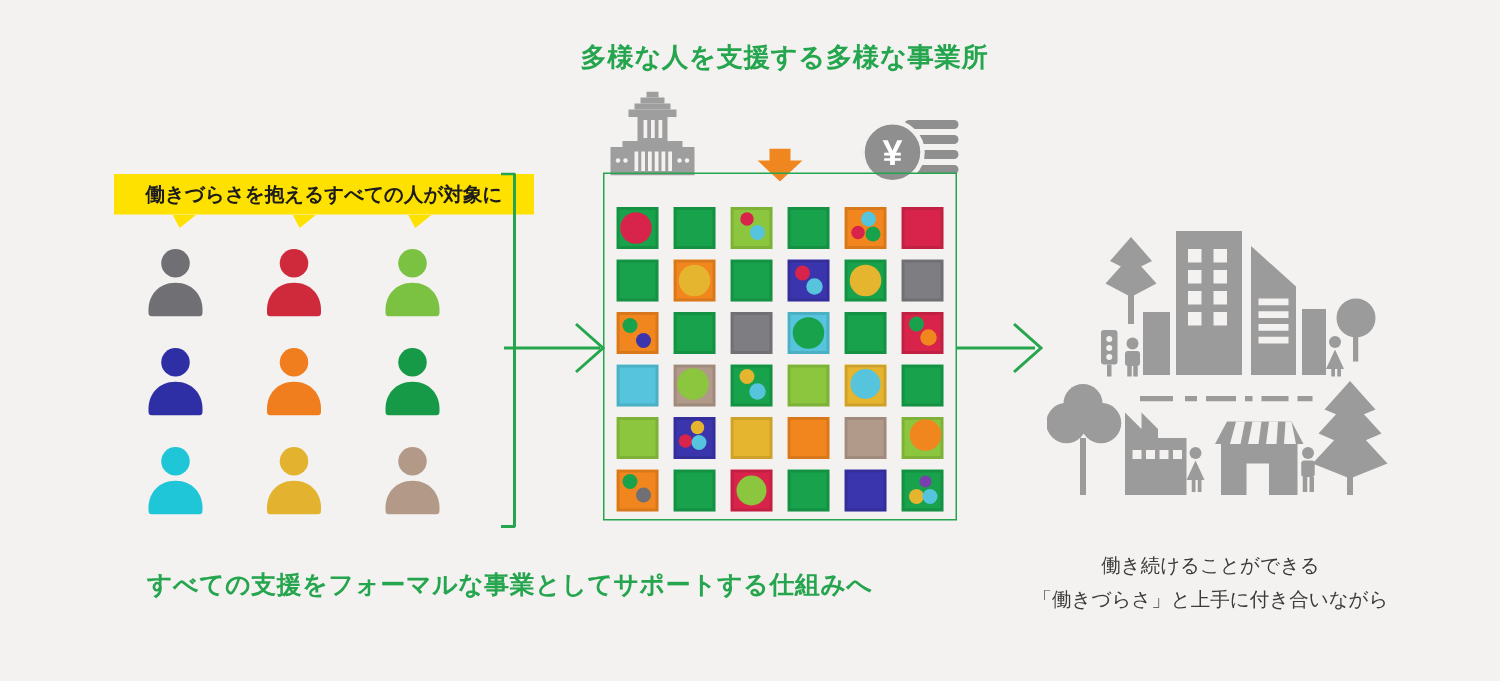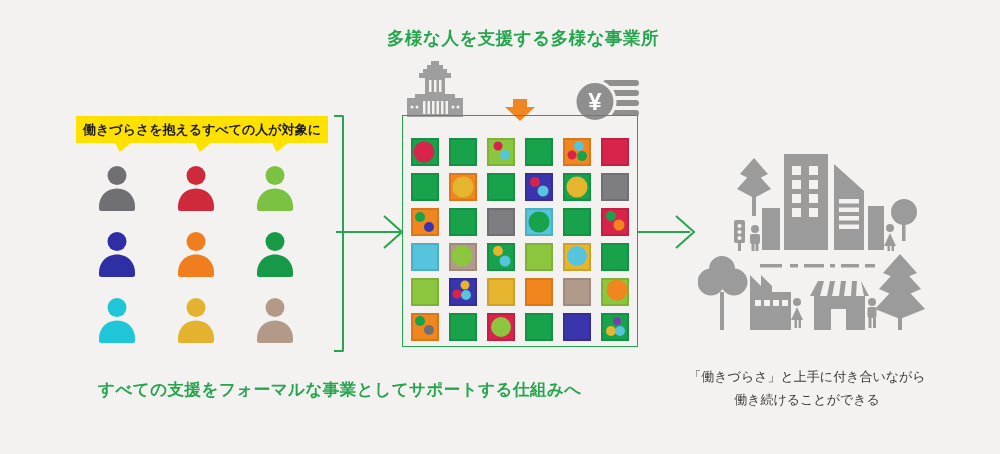--- a/index.html
+++ b/index.html
@@ -8,21 +8,21 @@
     background:var(--bg,#f3f2f0);
     font-family:Liberation Sans, sans-serif;
     padding-left:39px;
   }
   .title{position:absolute; font-weight:bold; color:var(--accent,#25a54d); white-space:nowrap;}
   .title-top{left:387px; top:26px; font-size:17.5px; letter-spacing:.5px;}
   .title-bottom{left:98px; top:379px; width:520px; text-align:left; font-size:16.5px; letter-spacing:.5px;}
 
   
   .bubble-yellow{
-    position:absolute; left:76px; top:116px; width:252px; height:27px;
+    position:absolute; left:76px; top:116px; width:280px; height:27px;
     background:var(--byellow,#ffe100); color:var(--ink,#1c1c1c);
     font-size:13px; font-weight:bold; text-align:center; line-height:27px; white-space:nowrap;
   }
   .ytail{position:absolute; top:27px; width:16px; height:9px;
     background:var(--byellow,#ffe100); clip-path:polygon(0 0,100% 0,30% 100%);}
   .ytail.t1{left:39px}.ytail.t2{left:119px}.ytail.t3{left:196px}
 
   
   .people-grid{position:absolute; left:93px; top:165px;
     display:grid; grid-template-columns:repeat(3,48px); gap:20px 31px;}
@@ -376,19 +376,19 @@
         <rect x="84" y="158" width="6" height="6"></rect>
       <polygon points="126,139 132,139 129,154 122,154"></polygon>
         <polygon points="137,139 143,139 141,154 134,154"></polygon>
       <polygon points="148,139 154,139 153,154 146,154"></polygon>
         <polygon points="159,139 163,139 166,154 158,154"></polygon>
       <rect x="133" y="167" width="15" height="21"></rect>
     </g>
   </svg>
 
   <div class="caption-right">
+    <div>働き続けることができる</div>
     <div>「働きづらさ」と上手に付き合いながら</div>
-    <div>働き続けることができる</div>
   </div>
 
   <div class="title title-bottom">すべての支援をフォーマルな事業としてサポートする仕組みへ</div>
 
 </div>
 
 </body></html>

